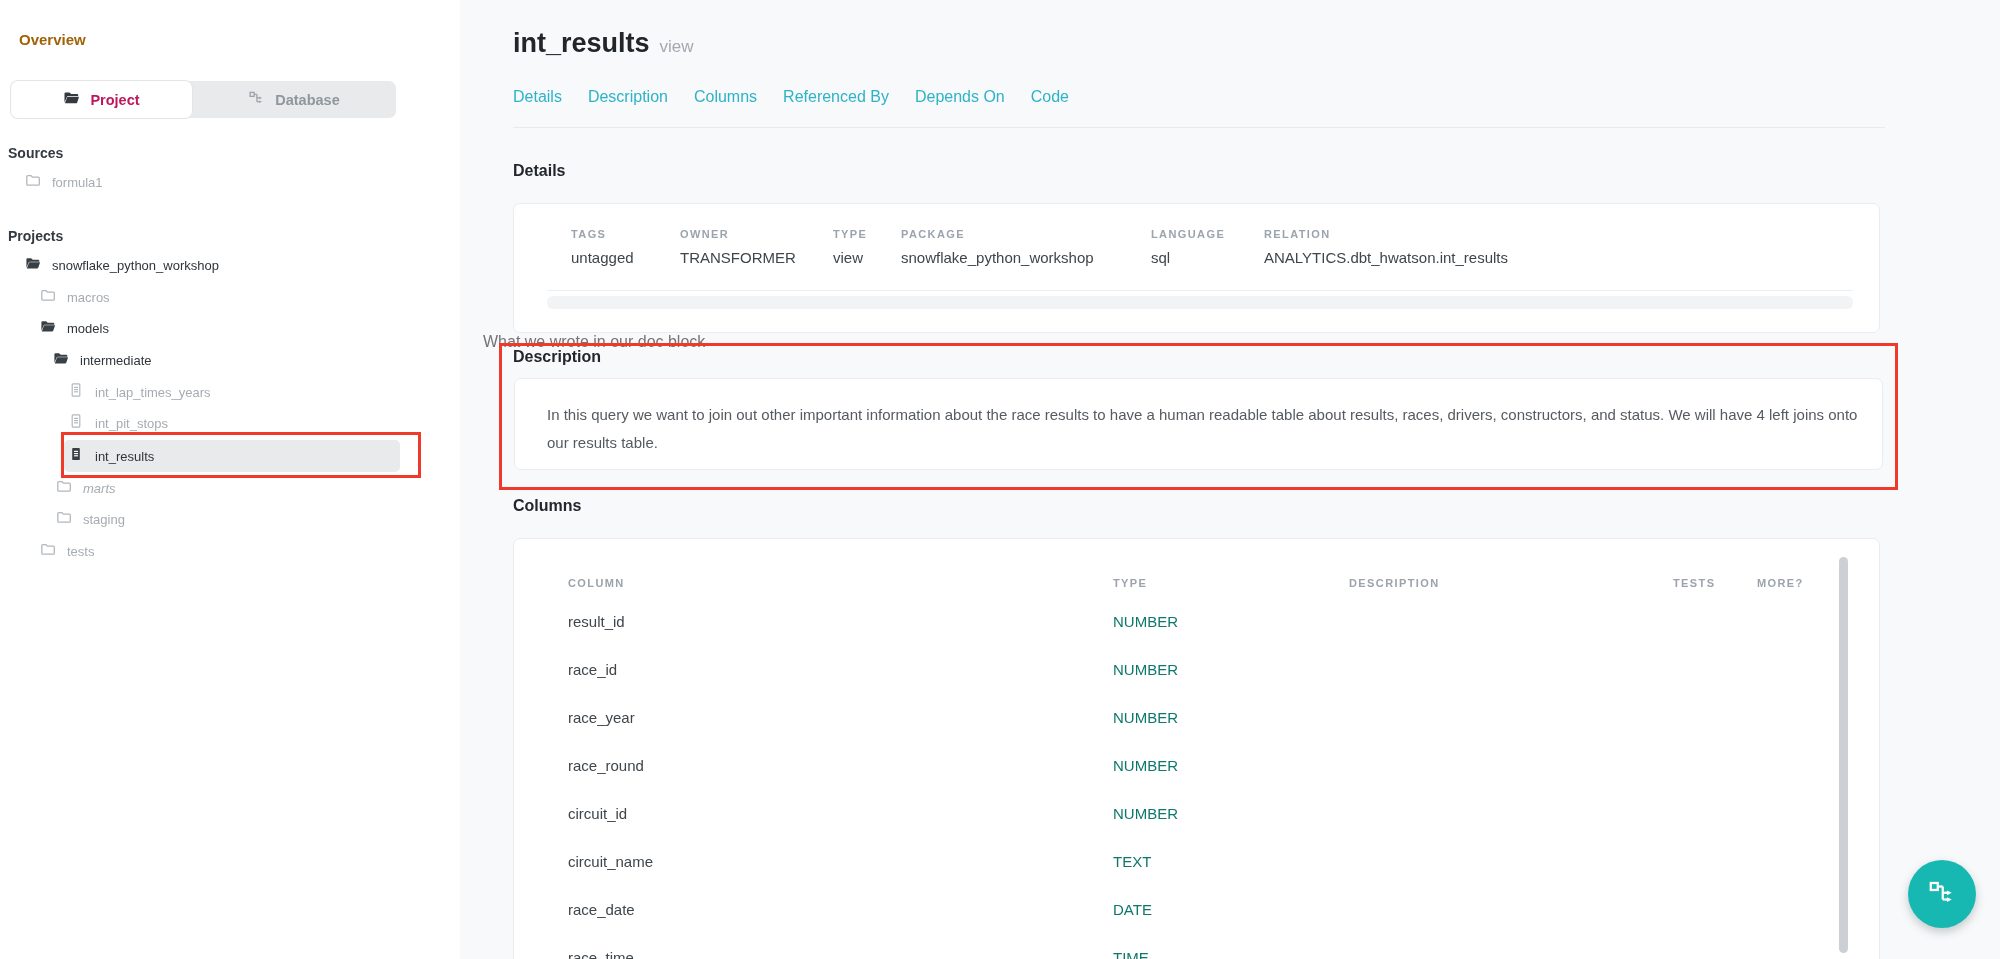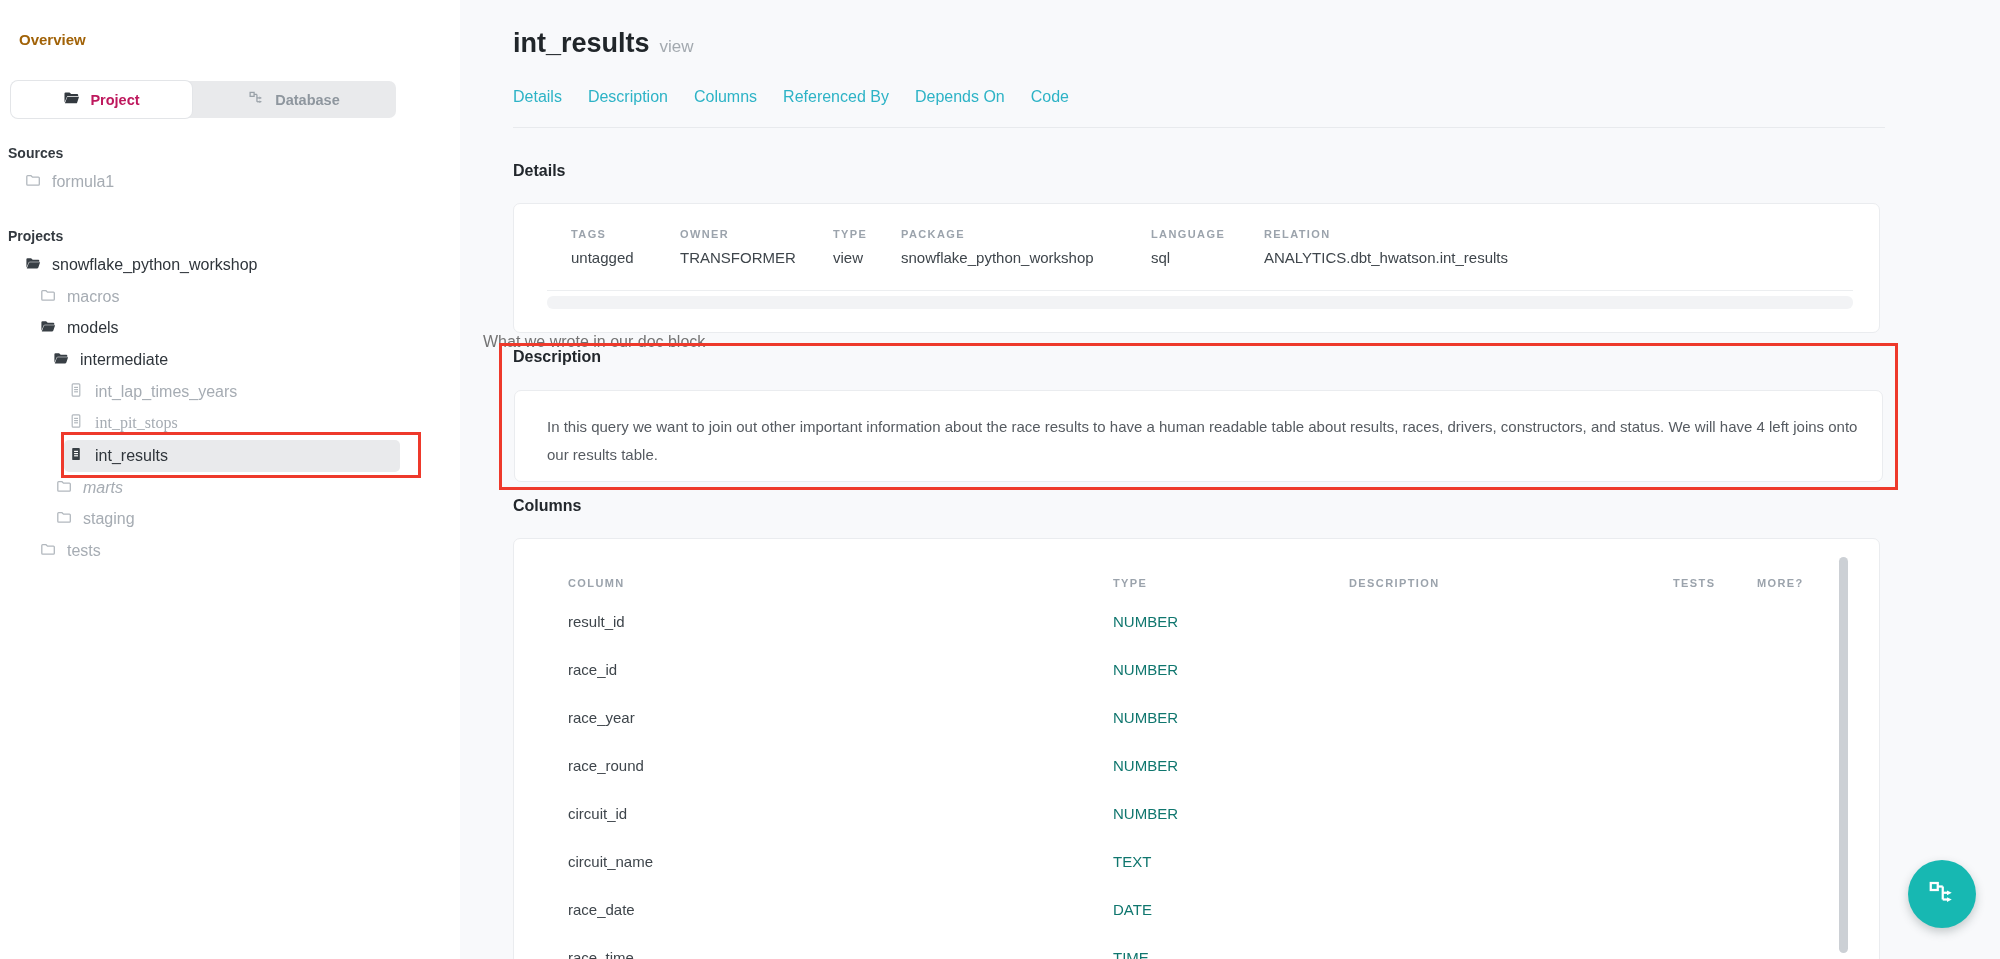--- a/index.html
+++ b/index.html
@@ -17,21 +17,21 @@
   .toggle { left:11px; top:81px; width:385px; height:37px; background:#e9eaec; border-radius:7px; display:flex; }
   .toggle-seg { display:flex; align-items:center; justify-content:center; gap:10px; height:37px; cursor:pointer; }
   .toggle-seg.active { width:181px; background:#ffffff; border-radius:7px; box-shadow:0 0 0 1px #e3e5e8; }
   .toggle-seg.inactive { flex:1; }
   .toggle-seg .lbl { font-size:14.5px; font-weight:bold; }
   .toggle-seg.active .lbl { color:#be185d; }
   .toggle-seg.inactive .lbl { color:#8e969e; }
 
   .section-label { font-size:14px; font-weight:bold; color:#343a40; }
   .tree-row { position:absolute; height:32px; display:flex; align-items:center; gap:11px; cursor:pointer; }
-  .tree-row .t { font-size:16px; white-space:nowrap; }
+  .tree-row .t { font-size:13px; white-space:nowrap; }
   .t-dark { color:#2f353b; }
   .t-gray { color:#a6acb3; }
   .sel-bg { left:64px; top:440px; width:336px; height:32px; background:#e9eaec; border-radius:5px; }
   .red-box { border:3px solid #ee392b; }
   .sidebar-redbox { left:61px; top:432px; width:360px; height:46px; }
 
   
   .main-bg { left:460px; top:0; width:1540px; height:959px; background:#f8f9fb; }
   .page-title { left:513px; top:28px; display:flex; align-items:baseline; gap:10px; }
   .page-title .name { font-size:27px; font-weight:bold; color:#21262a; }
@@ -46,21 +46,21 @@
   .details-card { left:513px; top:203px; width:1367px; height:130px; }
   .field { position:absolute; top:24px; }
   .flabel { font-size:11px; letter-spacing:1.4px; color:#9ba3ac; font-weight:bold; }
   .fvalue { margin-top:9px; font-size:15px; color:#3e454b; white-space:nowrap; }
   .details-hairline { left:33px; top:86px; width:1306px; height:1px; background:#eceef0; position:absolute; }
   .details-strip { left:33px; top:92px; width:1306px; height:13px; background:#f2f3f5; border-radius:6px; position:absolute; }
 
   .annotation-text { left:483px; top:333px; font-size:16px; color:#737373; }
   .main-redbox { left:499px; top:343px; width:1399px; height:147px; }
   .desc-title { left:513px; top:348px; }
-  .desc-card { left:514px; top:378px; width:1369px; height:92px;margin-top:12px; }
+  .desc-card { left:514px; top:378px; width:1369px; height:92px; }
   .desc-body { position:absolute; left:32px; top:22px; width:1312px; font-size:15px; line-height:28px; color:#565b61; }
 
   .cols-title { left:513px; top:497px; }
   .cols-card { left:513px; top:538px; width:1367px; height:452px; }
   .th { position:absolute; top:38px; font-size:11px; letter-spacing:1.4px; color:#9ba3ac; font-weight:bold; }
   .cols-scrollbar { position:absolute; left:1325px; top:18px; width:9px; height:396px; background:#ccd0d5; border-radius:5px; cursor:pointer; }
   .col-row { position:absolute; left:0; width:1320px; height:34px; cursor:pointer; }
   .col-name { position:absolute; left:54px; font-size:15px; color:#3e454b; }
   .col-type { position:absolute; left:599px; font-size:15px; color:#0f766e; }
 
@@ -168,21 +168,21 @@
             <use href="#ic-folder-open"></use>
           </svg></span>
       <span class="t t-dark">intermediate</span>
     </div>
     <div class="tree-row" style="left:68px; top:376px;justify-content:space-between;">
       <span><svg width="16" height="16" viewBox="0 0 16 16" fill="none" stroke="#b2b8be" stroke-width="1.2">
             <use href="#ic-doc-outline"></use>
           </svg></span>
       <span class="t t-gray">int_lap_times_years</span>
     </div>
-    <div class="tree-row" style="left:68px; top:407px;font-family:Liberation Serif, serif;">
+    <div class="tree-row" style="left:68px; top:407px;">
       <span><svg width="16" height="16" viewBox="0 0 16 16" fill="none" stroke="#b2b8be" stroke-width="1.2">
             <use href="#ic-doc-outline"></use>
           </svg></span>
       <span class="t t-gray">int_pit_stops</span>
     </div>
     <div class="tree-row" style="left:68px; top:440px;">
       <span><svg width="16" height="16" viewBox="0 0 16 16">
             <use href="#ic-doc-filled"></use>
           </svg></span>
       <span class="t t-dark">int_results</span>

